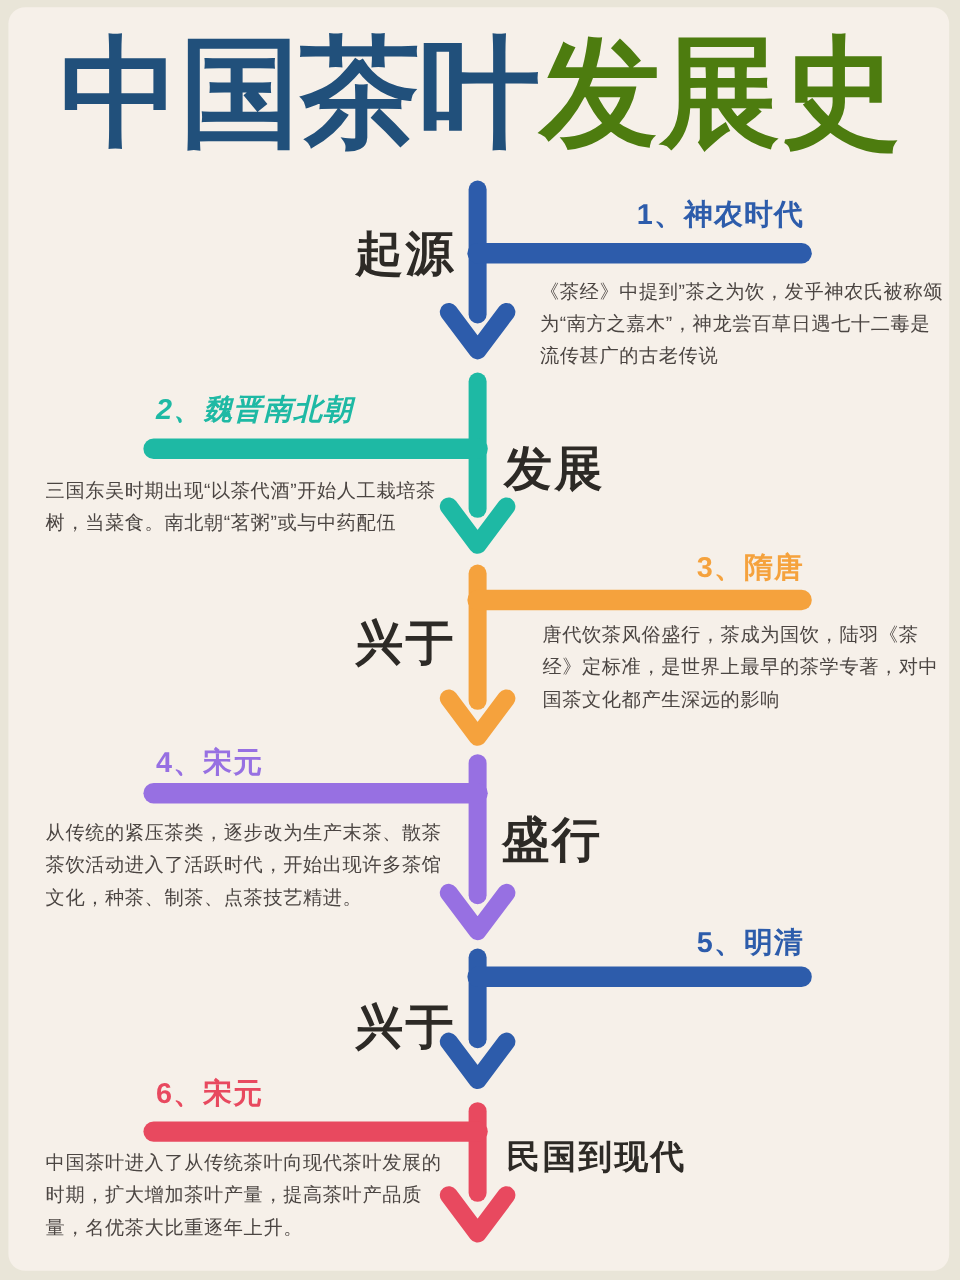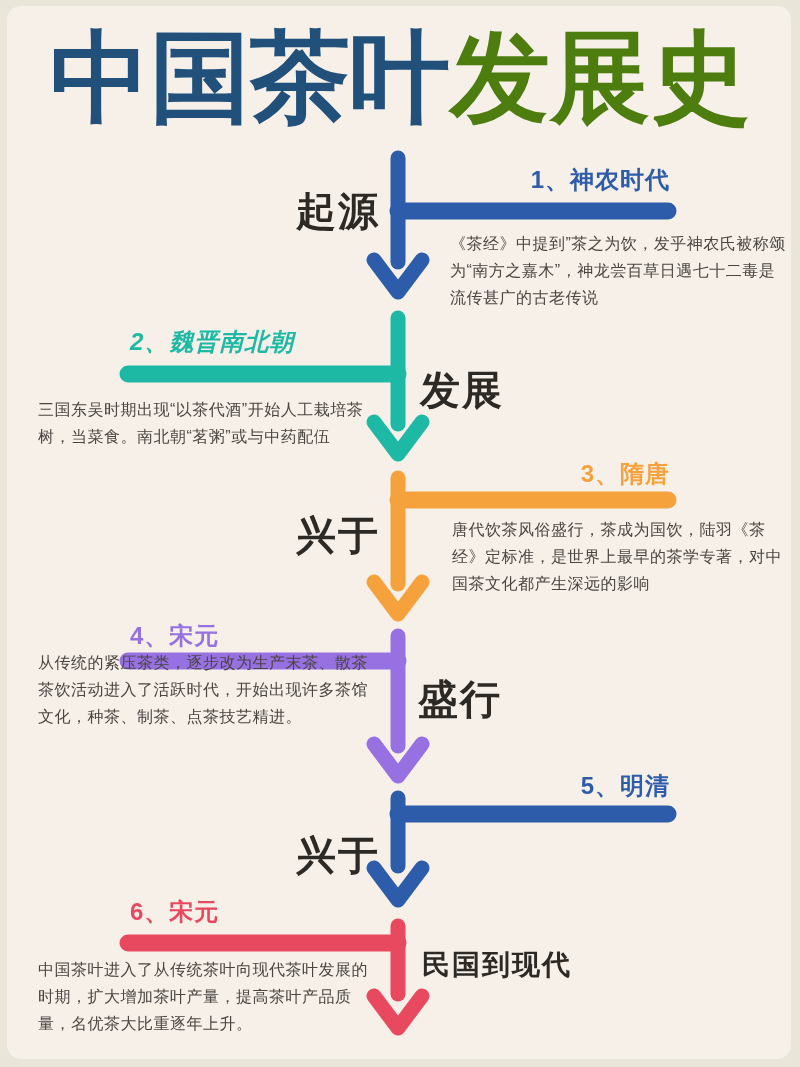--- a/index.html
+++ b/index.html
@@ -96,21 +96,21 @@
 树，当菜食。南北朝“茗粥”或与中药配伍</div>
 
   <div class="heading right-col" style="top: 460px; color: rgb(245, 162, 61);">3、隋唐</div>
   <div class="label" style="right:420px;top:514px;">兴于</div>
   <div class="body-text" style="left:452px;top:516px;">唐代饮茶风俗盛行，茶成为国饮，陆羽《茶
 经》定标准，是世界上最早的茶学专著，对中
 国茶文化都产生深远的影响</div>
 
   <div class="heading left-col" style="top: 622px; color: rgb(151, 112, 226);">4、宋元</div>
   <div class="label" style="left:418px;top:678px;">盛行</div>
-  <div class="body-text" style="left:38px;top:649px;">从传统的紧压茶类，逐步改为生产末茶、散茶
+  <div class="body-text" style="left:38px;top:681px;">从传统的紧压茶类，逐步改为生产末茶、散茶
 茶饮活动进入了活跃时代，开始出现许多茶馆
 文化，种茶、制茶、点茶技艺精进。</div>
 
   <div class="heading right-col" style="top: 772px; color: rgb(45, 92, 171);">5、明清</div>
   <div class="label" style="right:420px;top:834px;">兴于</div>
 
   <div class="heading left-col" style="top: 898px; color: rgb(232, 73, 95);">6、宋元</div>
   <div class="label" style="left:422px;top:950px;font-size:28px;">民国到现代</div>
   <div class="body-text" style="left:38px;top:956px;">中国茶叶进入了从传统茶叶向现代茶叶发展的
 时期，扩大增加茶叶产量，提高茶叶产品质

